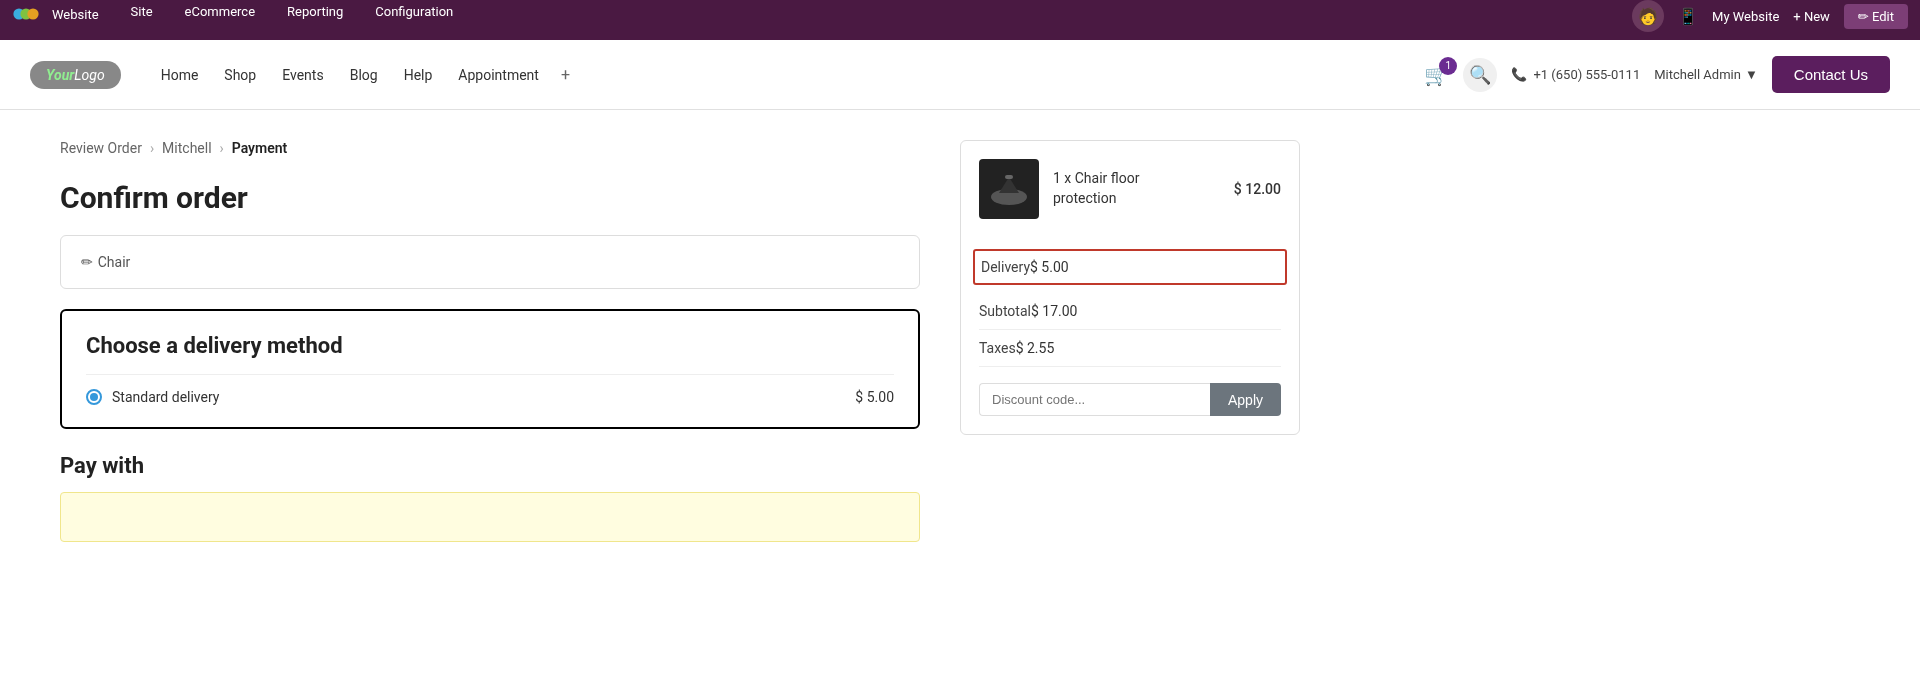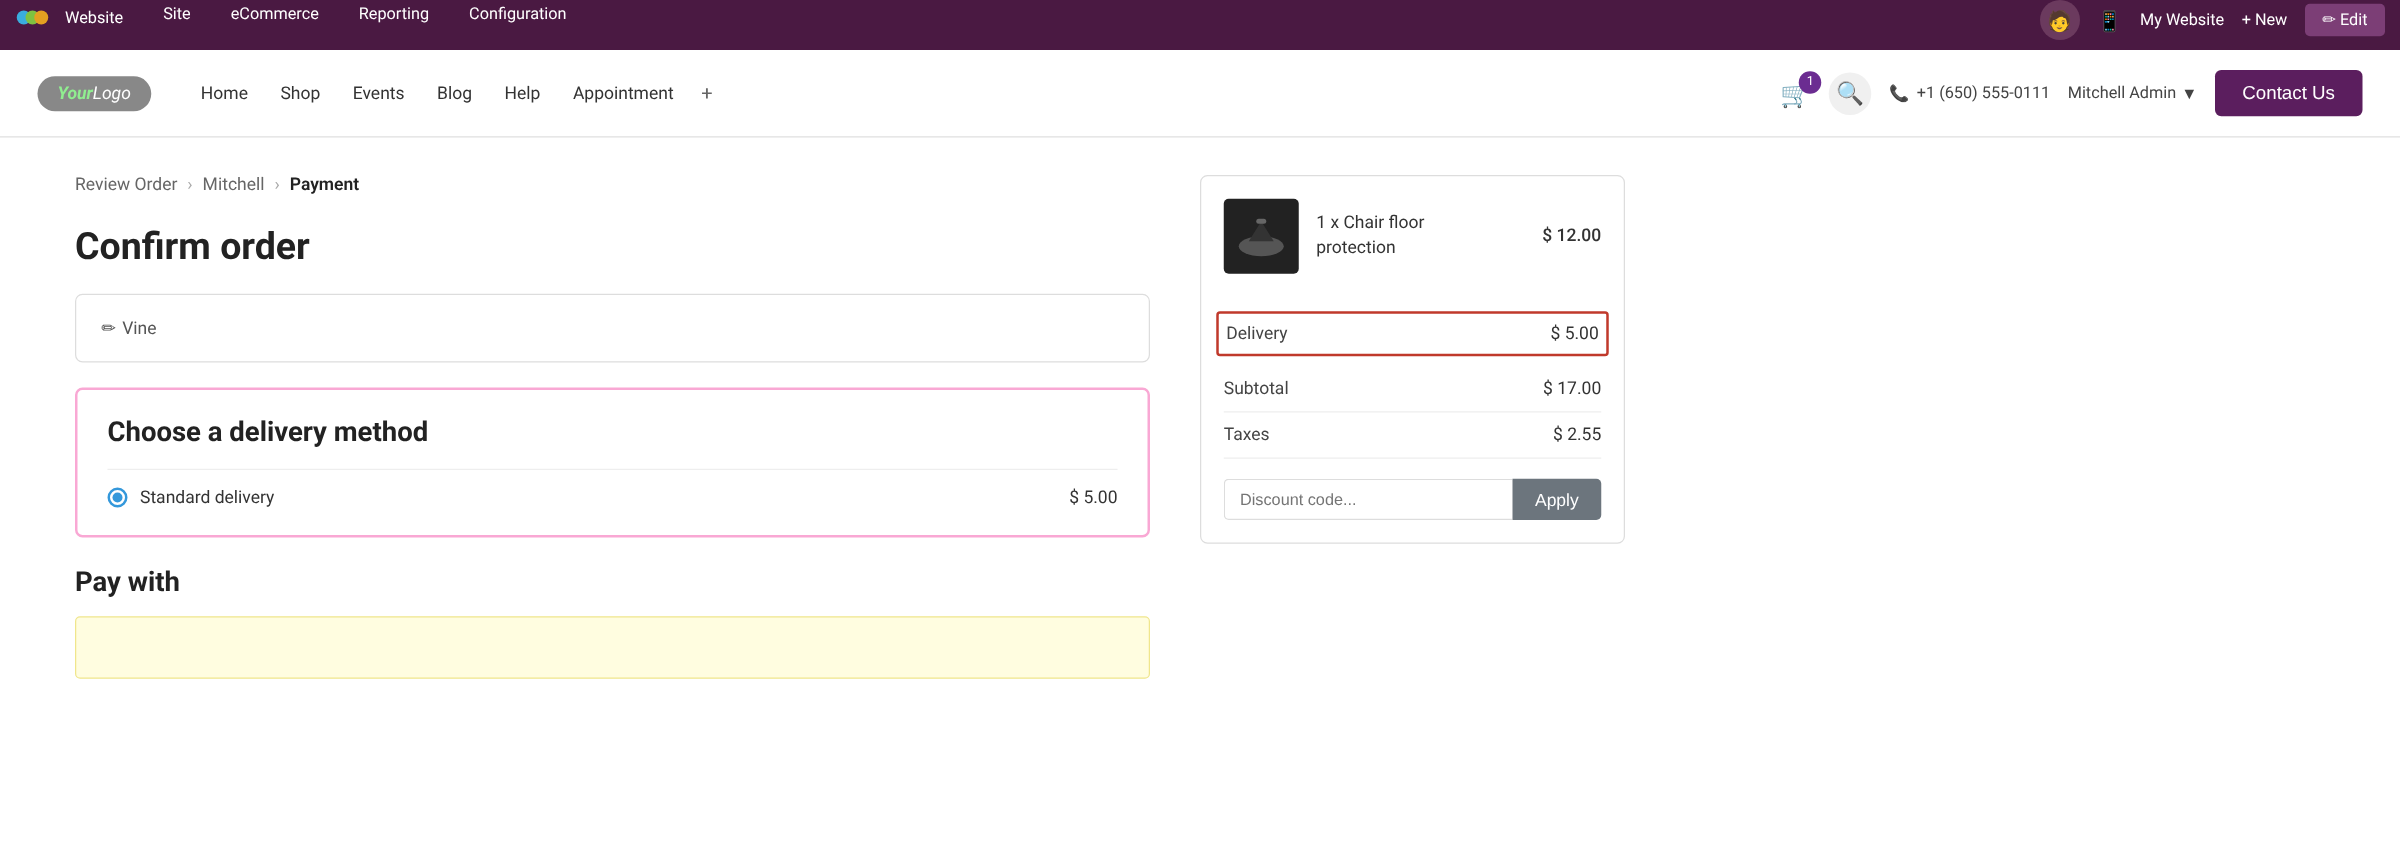--- a/index.html
+++ b/index.html
@@ -239,21 +239,21 @@
       display: flex;
       align-items: center;
       gap: 5px;
       color: #555;
       font-size: 14px;
       cursor: pointer;
     }
 
     
     .delivery-section {
-      border: 2px solid #f9a8d4;
+      border: 2px solid #000000;
       border-radius: 6px;
       padding: 22px 24px;
       margin-bottom: 24px;
     }
     .delivery-title {
       font-size: 22px;
       font-weight: 700;
       color: #222;
       margin-bottom: 16px;
     }
@@ -337,21 +337,21 @@
     }
     .item-details {
       flex: 1;
     }
     .item-name { font-size: 14px; color: #333; line-height: 1.4; }
     .item-price { font-size: 14px; color: #333; font-weight: 500; white-space: nowrap; }
 
     
     .summary-row {
       display: flex;
-      justify-content: space-between;
+      justify-content: flex-start;
       align-items: center;
       padding: 10px 0;
       border-bottom: 1px solid #eee;
       font-size: 14px;
     }
     .summary-row.delivery-highlight {
       border: 2px solid #c0392b;
       border-radius: 3px;
       padding: 8px 6px;
       margin: 0 -6px;
@@ -464,21 +464,21 @@
       <span class="breadcrumb-item">Mitchell</span>
       <span class="breadcrumb-sep">›</span>
       <span class="breadcrumb-item active">Payment</span>
     </div>
 
     <h1 class="confirm-order-title">Confirm order</h1>
 
     <div class="billing-card">
       <div class="edit-link">
         <span>✏</span>
-        <span>Vine</span>
+        <span>Chair</span>
       </div>
     </div>
 
     <div class="delivery-section">
       <h2 class="delivery-title">Choose a delivery method</h2>
       <div class="delivery-option">
         <div class="delivery-option-left">
           <div class="radio-dot"></div>
           <span class="delivery-label">Standard delivery</span>
         </div>

